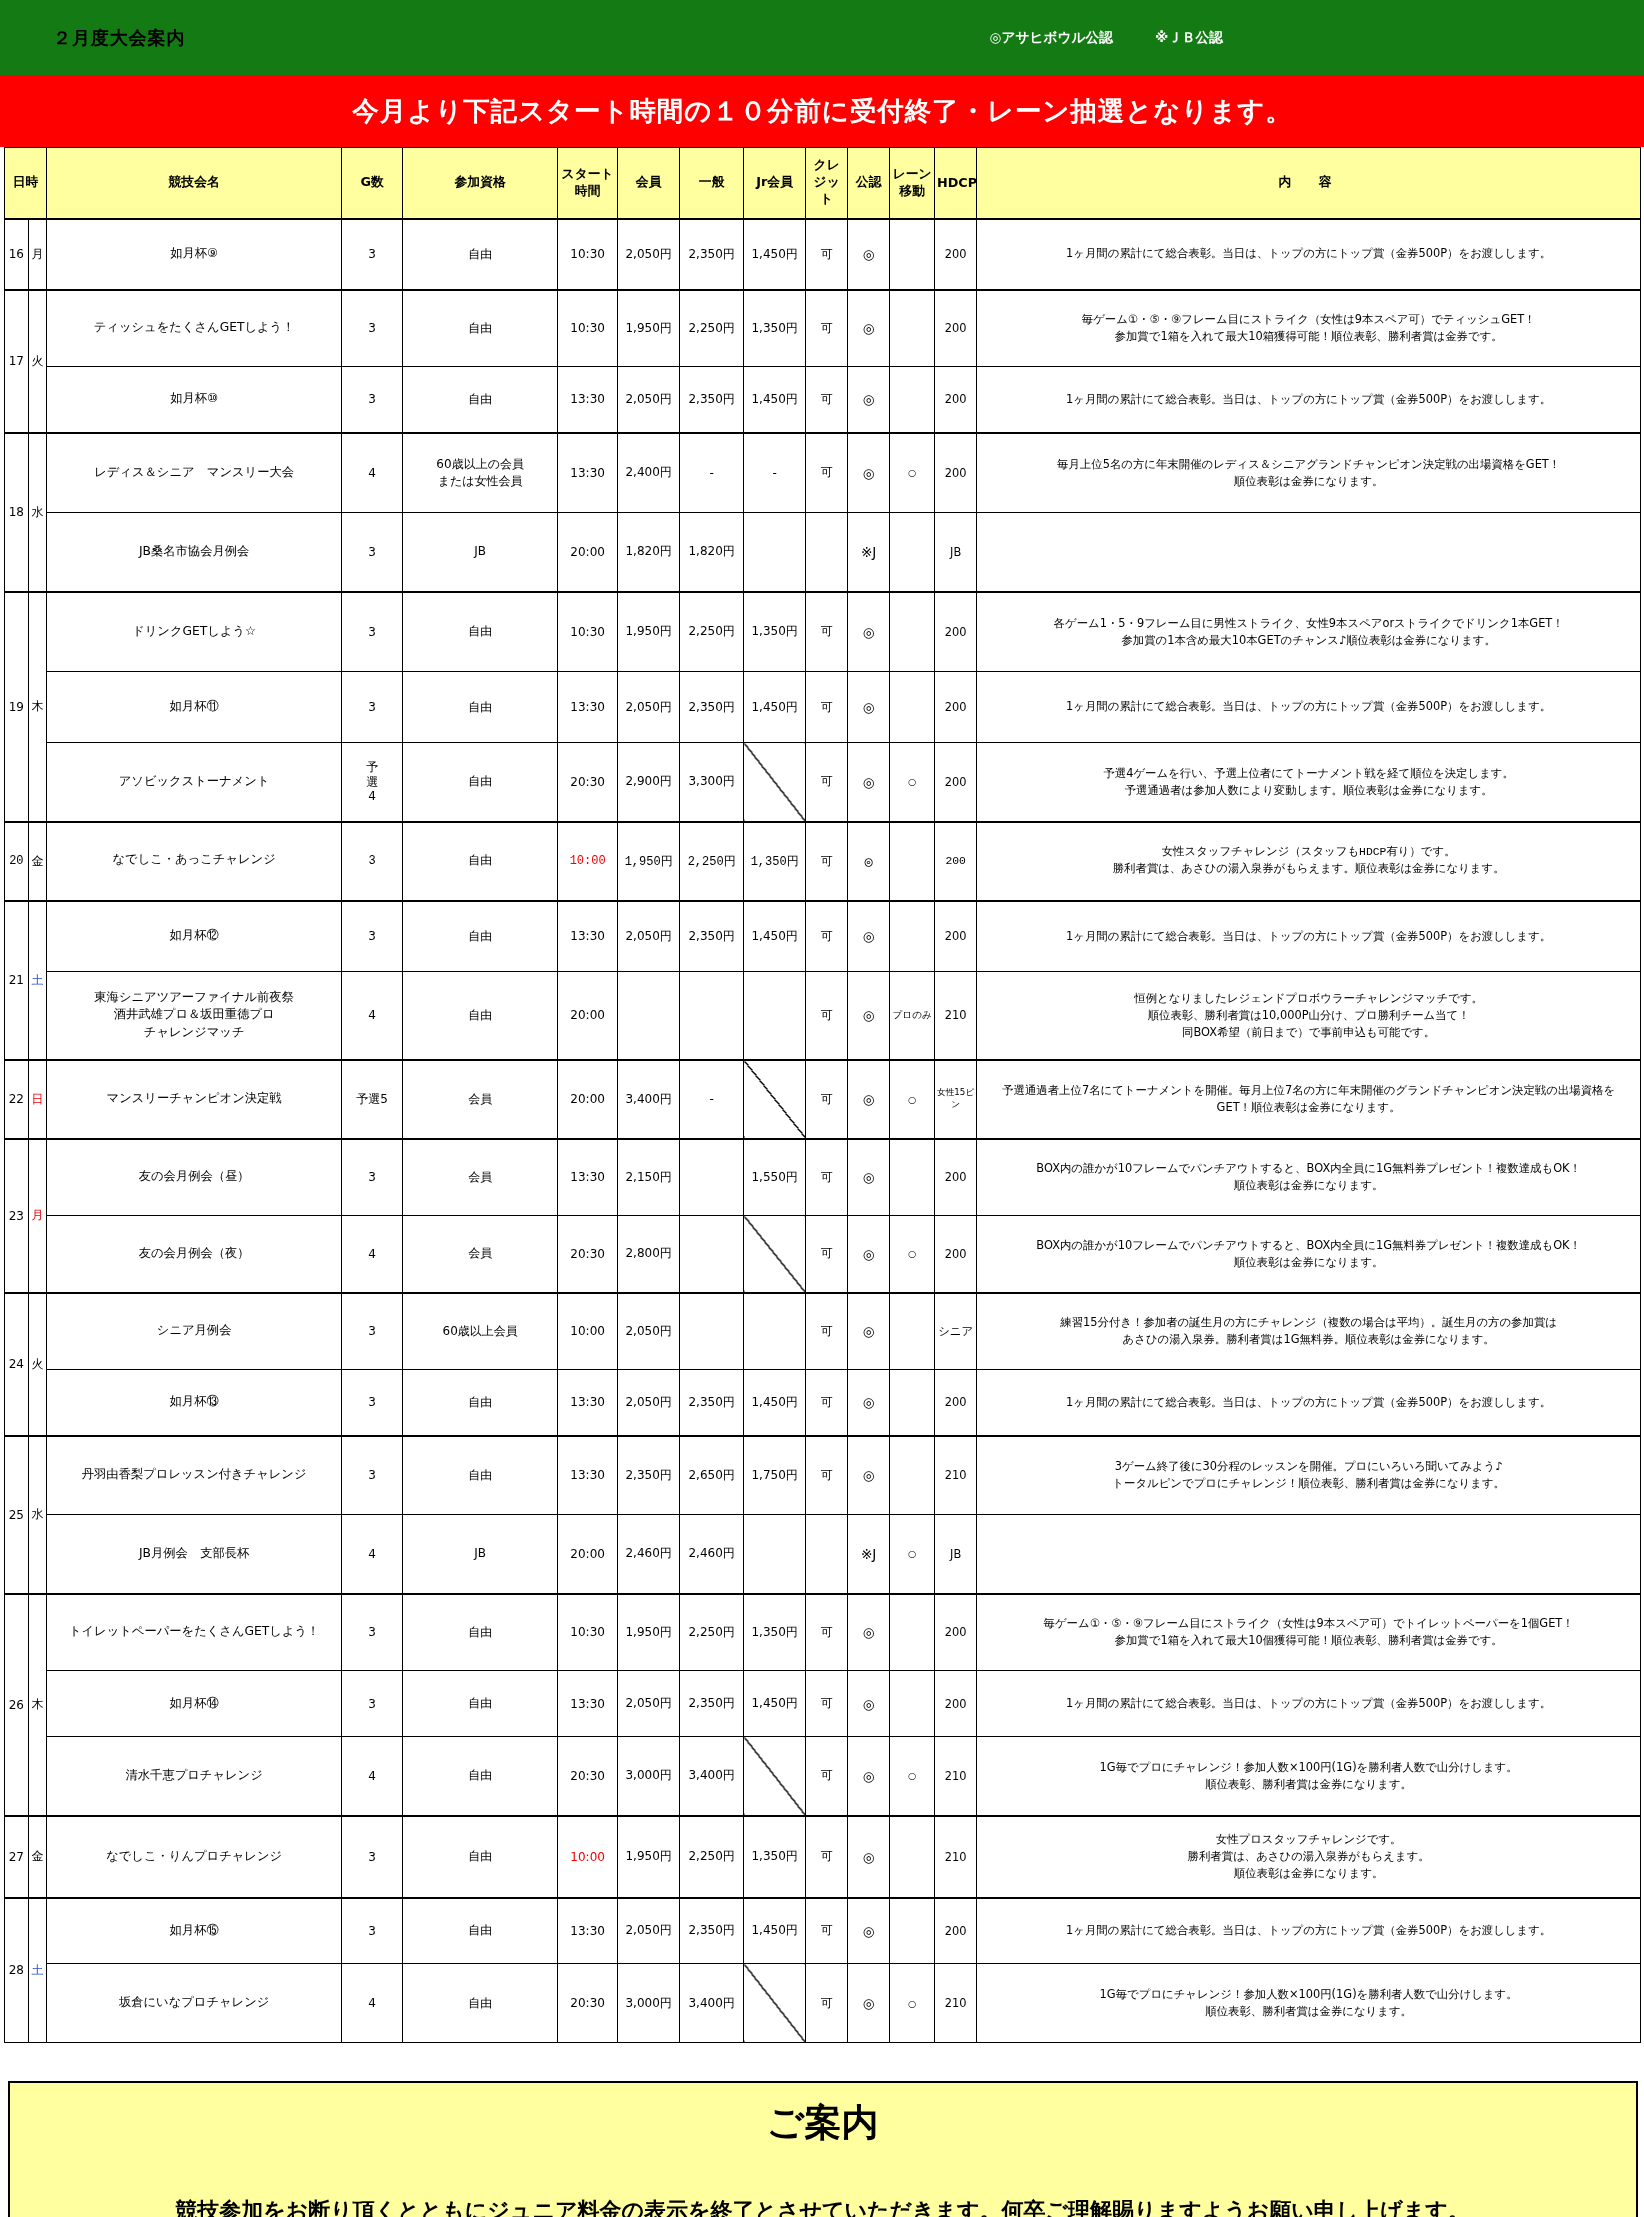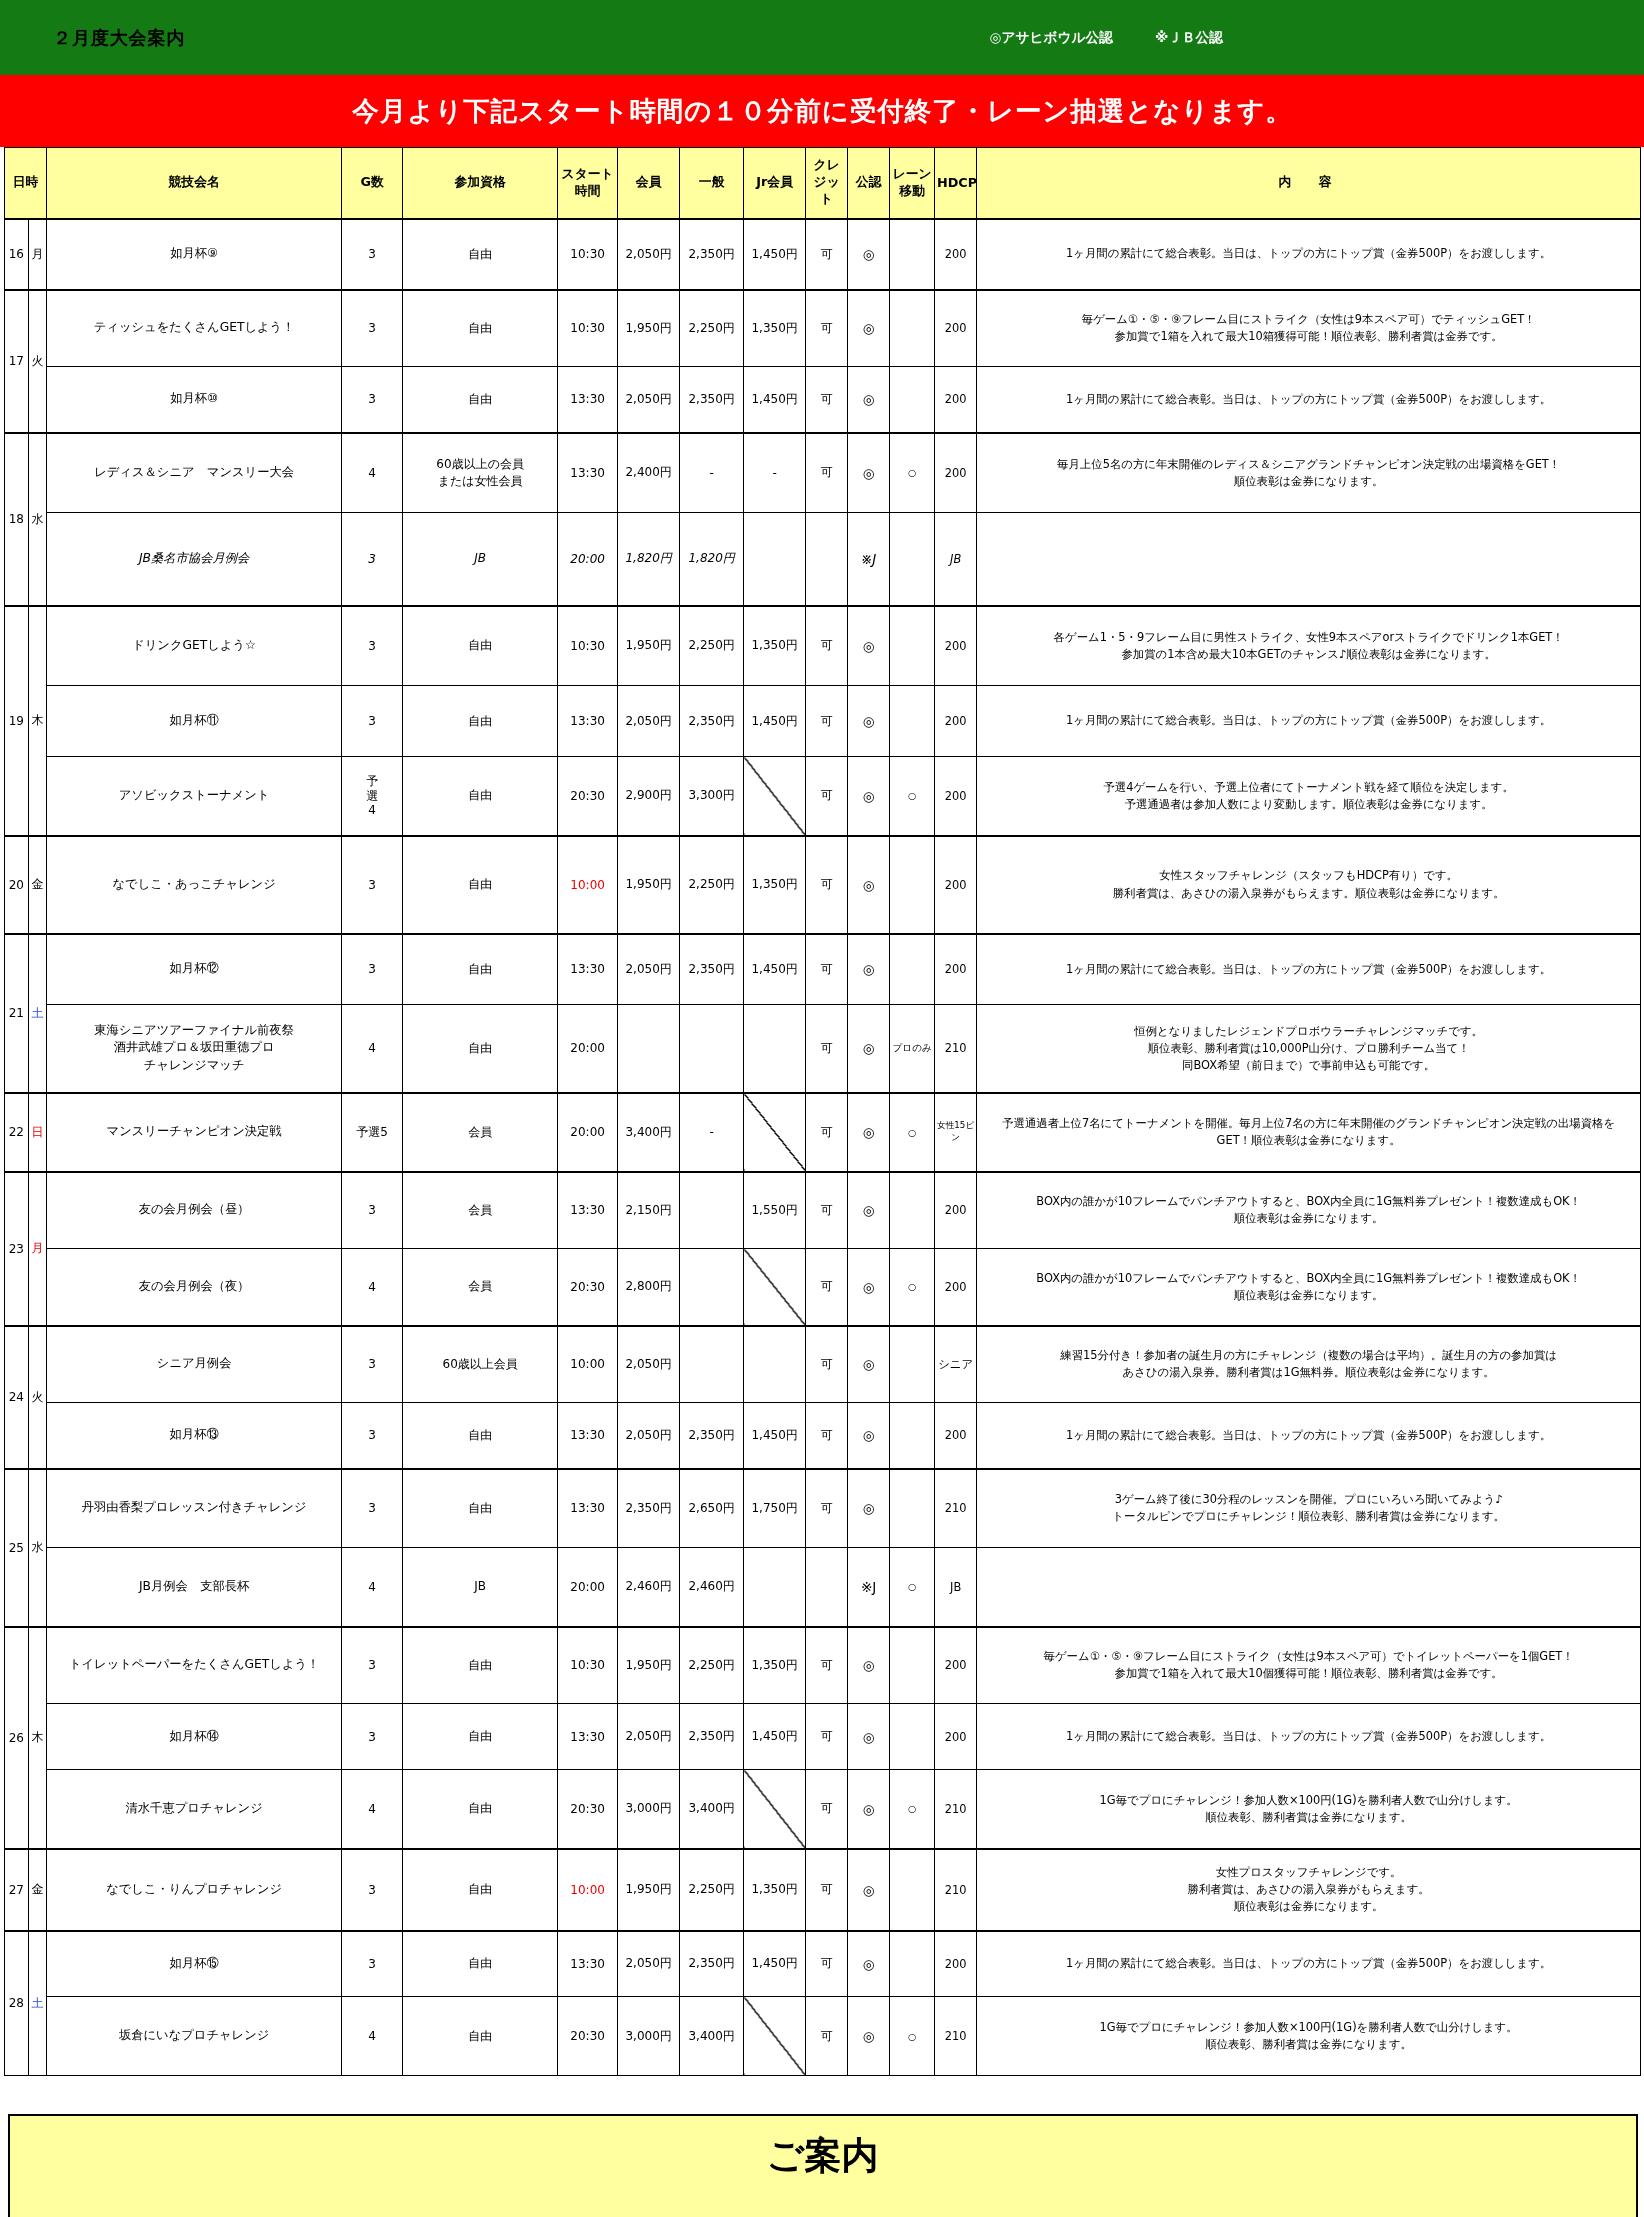--- a/index.html
+++ b/index.html
@@ -163,21 +163,21 @@
         <td class="c-price">2,400円</td>
         <td class="c-price">-</td>
         <td class="c-price">-</td>
         <td class="c-credit">可</td>
         <td class="c-cert">◎</td>
         <td class="c-lane">○</td>
         <td class="c-hdcp">200</td>
         <td class="c-content">毎月上位5名の方に年末開催のレディス＆シニアグランドチャンピオン決定戦の出場資格をGET！
 順位表彰は金券になります。</td>
       </tr>
-      <tr style="height: 93px; font-style: italic;">
+      <tr style="height: 79px;">
         <td class="c-name">JB桑名市協会月例会</td>
         <td class="c-games">3</td>
         <td class="c-elig">JB</td>
         <td class="c-start">20:00</td>
         <td class="c-price">1,820円</td>
         <td class="c-price">1,820円</td>
         <td class="c-price"></td>
         <td class="c-credit"></td>
         <td class="c-cert">※J</td>
         <td class="c-lane"></td>
@@ -225,21 +225,21 @@
         <td class="c-price">2,900円</td>
         <td class="c-price">3,300円</td>
         <td class="c-price slash"></td>
         <td class="c-credit">可</td>
         <td class="c-cert">◎</td>
         <td class="c-lane">○</td>
         <td class="c-hdcp">200</td>
         <td class="c-content">予選4ゲームを行い、予選上位者にてトーナメント戦を経て順位を決定します。
 予選通過者は参加人数により変動します。順位表彰は金券になります。</td>
       </tr>
-      <tr class="group-start" style="height: 98px;">
+      <tr class="group-start" style="height: 79px; font-family: Liberation Mono, monospace;">
         <td class="c-date" rowspan="1">20</td>
         <td class="c-wd" rowspan="1">金</td>
         <td class="c-name">なでしこ・あっこチャレンジ</td>
         <td class="c-games">3</td>
         <td class="c-elig">自由</td>
         <td class="c-start red">10:00</td>
         <td class="c-price">1,950円</td>
         <td class="c-price">2,250円</td>
         <td class="c-price">1,350円</td>
         <td class="c-credit">可</td>

